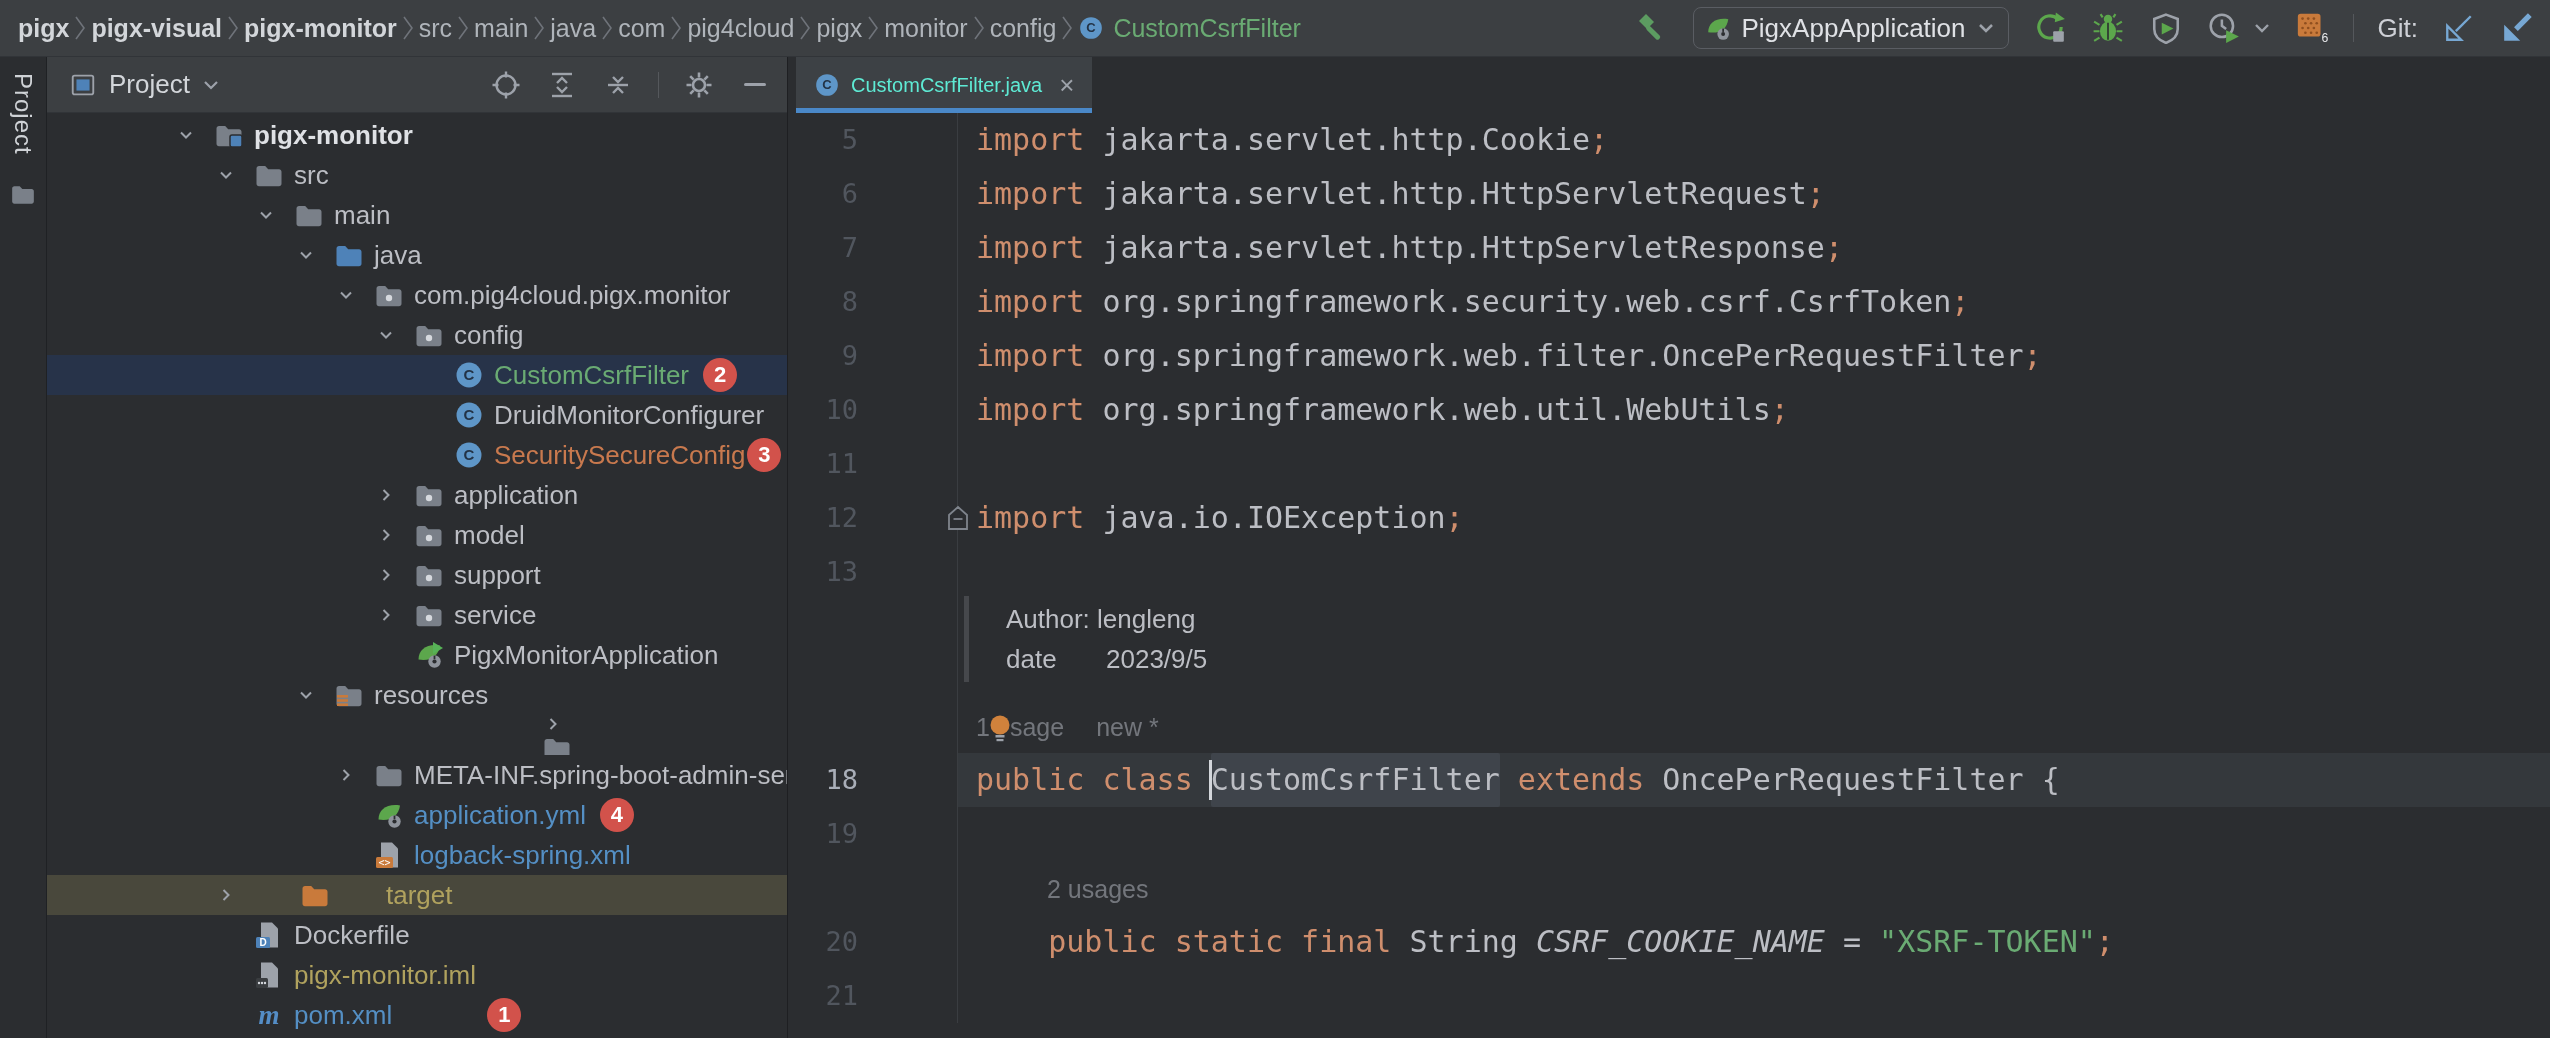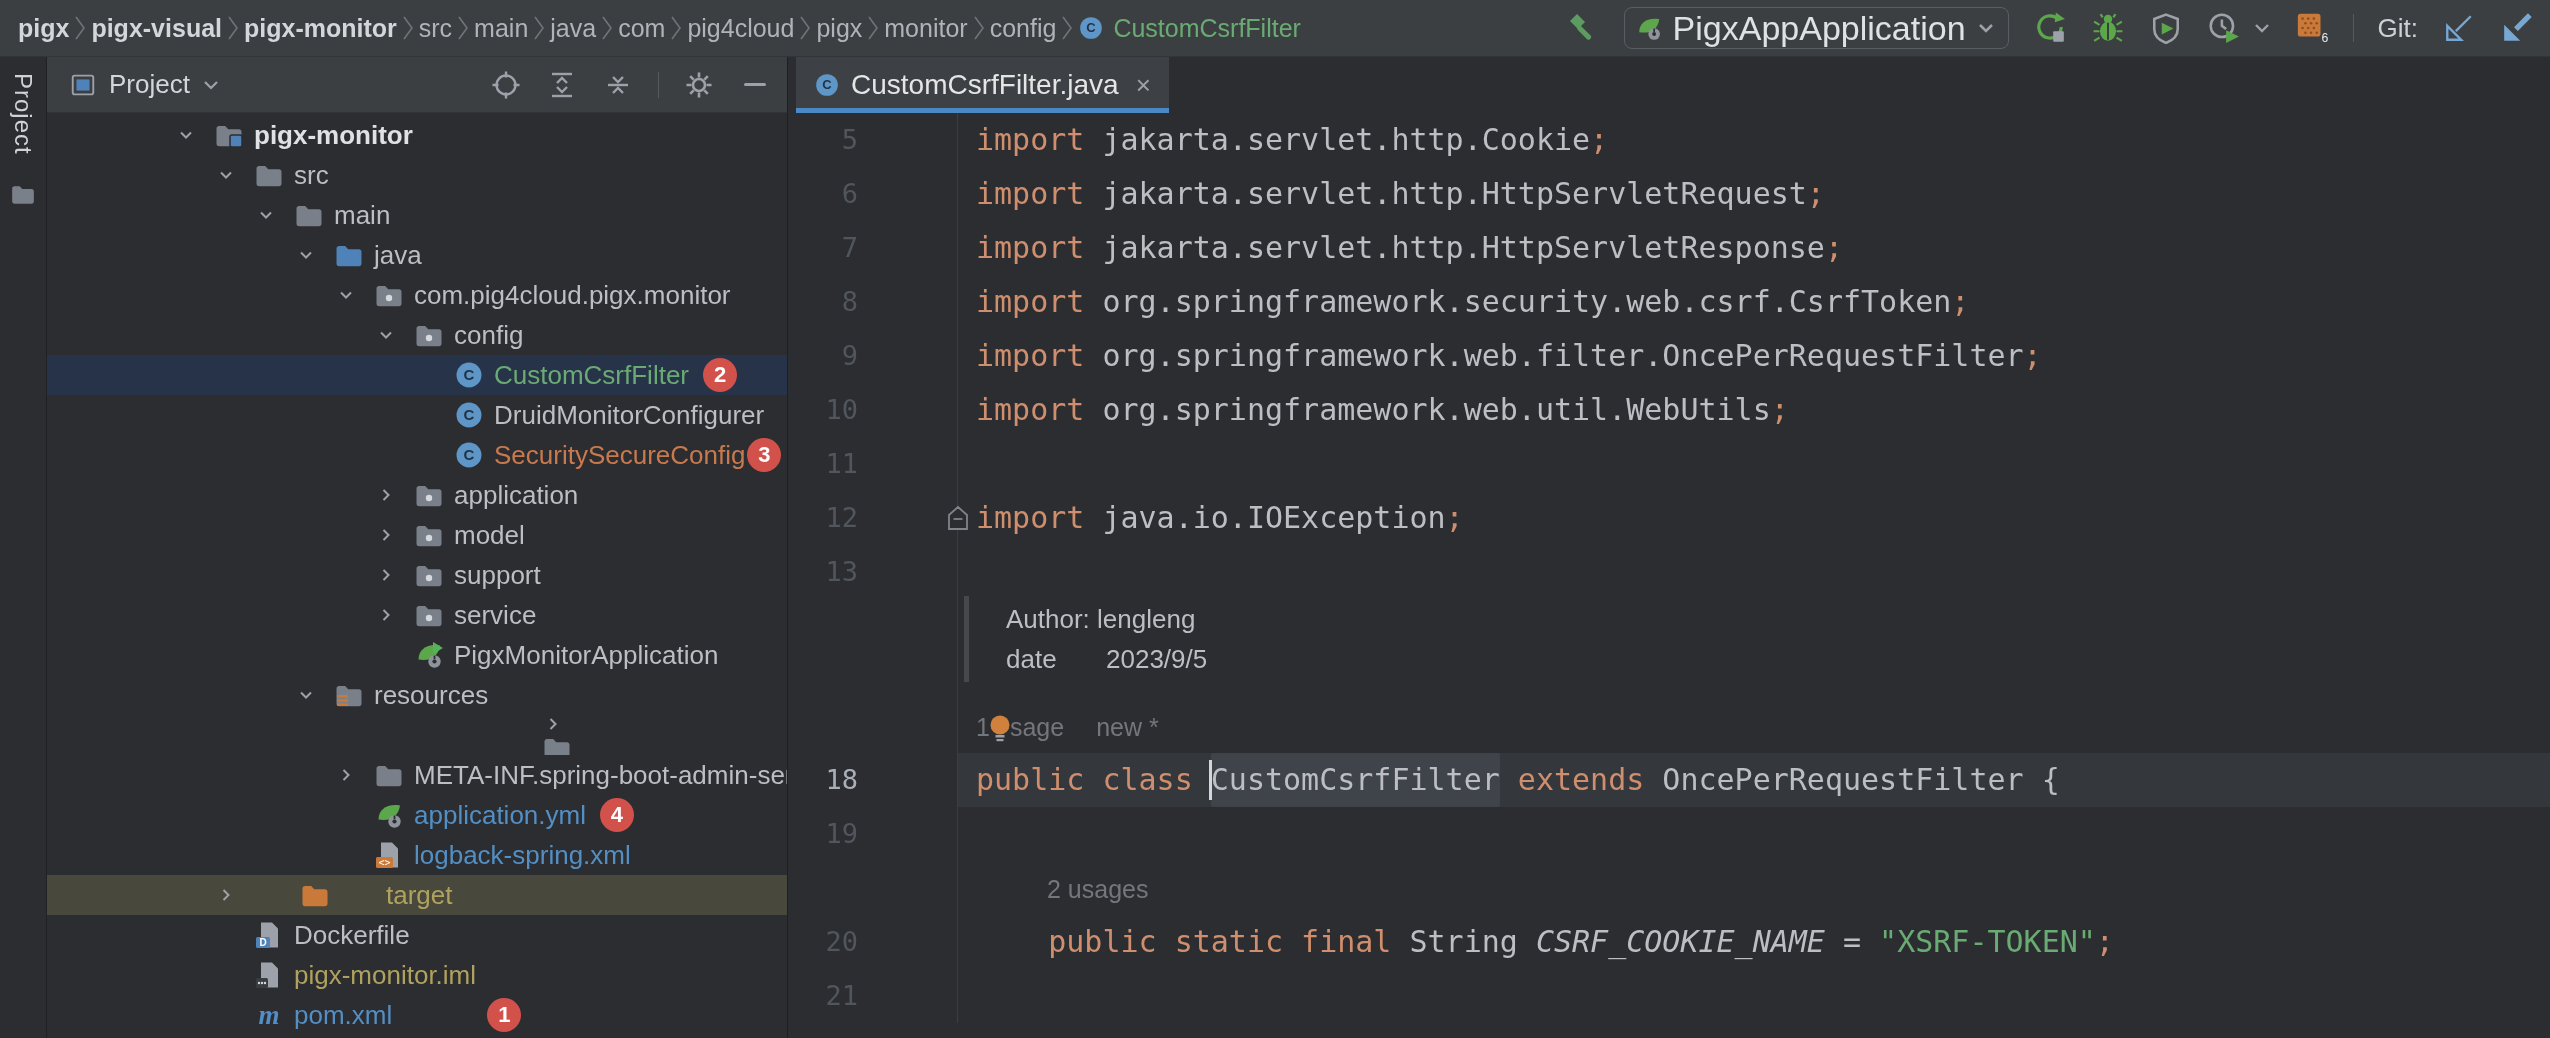--- a/index.html
+++ b/index.html
@@ -13,21 +13,21 @@
   .breadcrumbs { display:flex; align-items:center; gap:4px; white-space:nowrap; }
   .bc-item { font-size:25px; color:#AFB4BA; cursor:default; }
   .bc-item.bold { color:#D3D6DA; font-weight:700; }
   .bc-sep { display:inline-flex; align-items:center; }
   .bc-class { display:flex; align-items:center; gap:9px; }
   .bc-class .lbl { font-size:25px; color:#6AAB73; }
   .topbar-right { margin-left:auto; display:flex; align-items:center; gap:24px; }
   .tb-icon { display:inline-flex; align-items:center; justify-content:center; width:34px; height:34px; }
   .run-combo { display:flex; align-items:center; gap:10px; border:1.5px solid #5A5D63;
                border-radius:8px; height:42px; padding:0 12px 0 10px; }
-  .run-label { font-size:34px; color:#DFE1E5; }
+  .run-label { font-size:26px; color:#DFE1E5; }
   .tb-sep { width:1px; height:28px; background:#55585C; }
   .git-label { font-size:26px; color:#CED0D6; }
 
   
   .main { display:flex; height:981px; }
 
   
   .stripe { width:47px; background:#2B2D30; border-right:1px solid #1F2124;
             display:flex; flex-direction:column; align-items:center; padding-top:16px; flex:none; }
   .stripe-label { writing-mode:vertical-rl; font-size:24px; color:#CFD2D6; letter-spacing:1px; }
@@ -59,21 +59,21 @@
   .tlabel.ignored { color:#B0A25E; }
   .tbadge { min-width:34px; height:34px; padding:0 6px; border-radius:17px; background:#D2524B;
             color:#FFFFFF; font-size:22px; font-weight:700; display:inline-flex; align-items:center;
             justify-content:center; margin-left:14px; flex:none; }
 
   
   .editor { flex:1; display:flex; flex-direction:column; background:#2B2D30; min-width:0; }
   .tabbar { height:56px; background:#2B2D30; display:flex; align-items:stretch; padding-left:8px; flex:none; }
   .tab { position:relative; display:flex; align-items:center; gap:11px; padding:0 18px;
          background:#3D4145; }
-  .tab-label { font-size:28px; color:#e5e5e5; }
+  .tab-label { font-size:20px; color:#5eead4; }
   .tab-close { font-size:26px; color:#9DA2AA; margin-left:6px; line-height:1; }
   .tab-underline { position:absolute; left:0; right:0; bottom:0; height:5px; background:#4A88C8; }
 
   .codearea { flex:1; overflow:hidden; font-family:"DejaVu Sans Mono", monospace; }
   .crow { display:flex; height:54px; line-height:54px; }
   .crow.doc { height:40px; line-height:40px; }
   .crow.gap { height:20px; line-height:20px; }
   .lnum { width:70px; text-align:right; color:#51565E; font-size:27px; flex:none; }
   .gslot { width:100px; border-right:1px solid #3A3D41; position:relative; flex:none; }
   .gslot .fold { position:absolute; right:-12px; top:50%; transform:translateY(-50%); }

